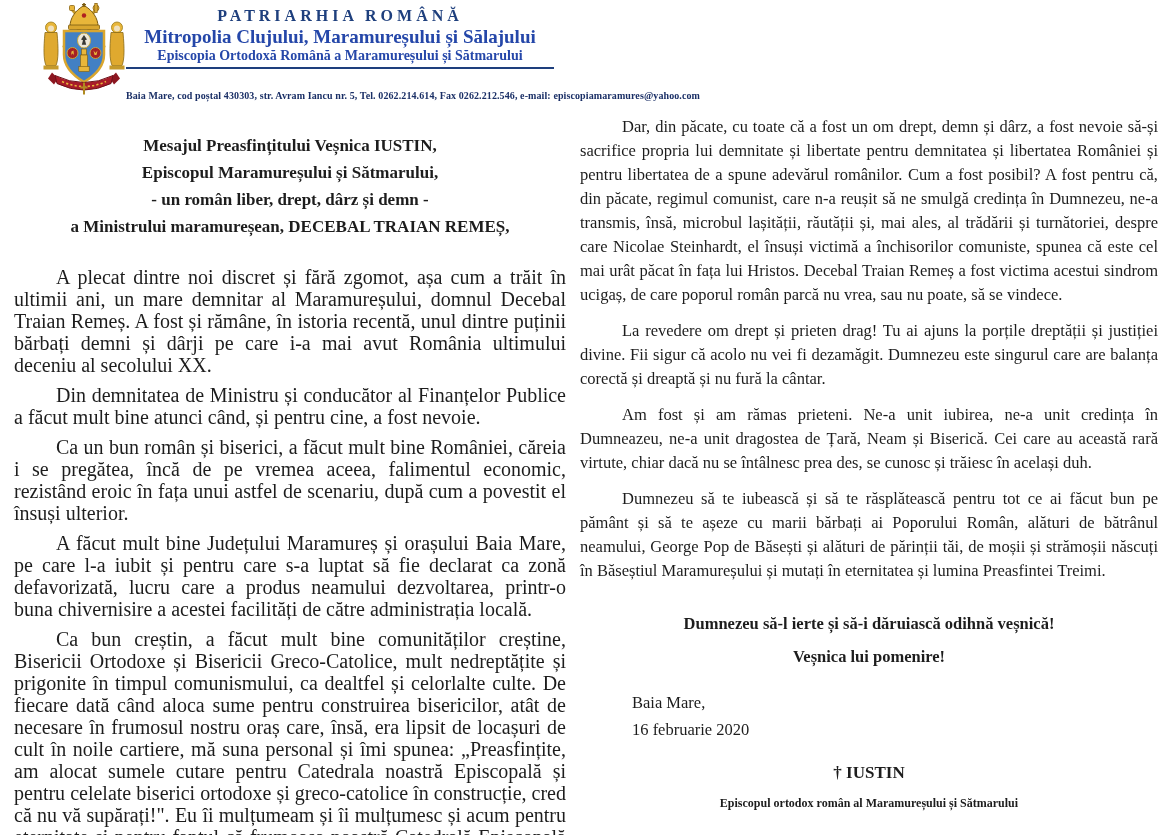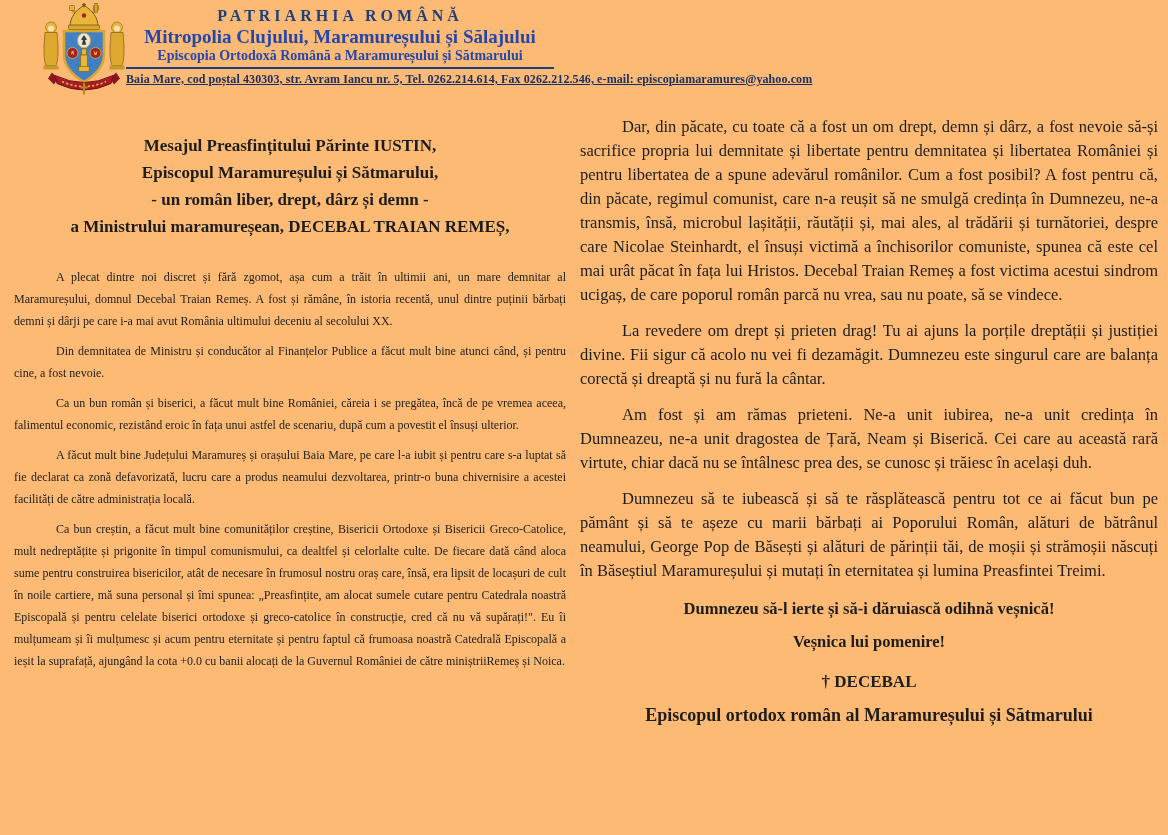--- a/index.html
+++ b/index.html
@@ -1,69 +1,69 @@
 <!DOCTYPE html>
 <html lang="ro"><head>
 <meta charset="utf-8">
 <style>
   html,body { margin:0; padding:0; background:#888; }
   .page {
     position:relative;
     width:1168px; height:835px;
     margin:0 auto;
-    background:#fdba74;
+    background:#ffffff;
     overflow:hidden;
     font-family:"Liberation Serif","DejaVu Serif",serif;
     color:#1d1d1d;
   }
 
   
   .letterhead { position:absolute; top:0; left:0; width:600px; height:102px; }
   .emblem { position:absolute; left:38px; top:2px; width:92px; height:94px; }
   .lh-text { position:absolute; left:126px; top:7px; width:428px; text-align:center; }
   .lh-line1 {
     font-size:16px; font-weight:bold; letter-spacing:4px;
     color:#1e3f7d; white-space:nowrap;
   }
   .lh-line2 { font-size:19px; font-weight:bold; color:#2547a9; margin-top:1px; white-space:nowrap; }
   .lh-line3 { font-size:14px; font-weight:bold; color:#2547a9; white-space:nowrap; }
   .lh-rule  { border:none; border-top:2.5px solid #1e3f7d; margin:3px 0 0 0; }
   .lh-address {
-    font-size:12px; font-weight:bold; color:#1a2f66;
-    margin-top:3px; white-space:nowrap; letter-spacing:0.1px;text-decoration:underline;
+    font-size:10px; font-weight:bold; color:#1a2f66;
+    margin-top:21px; white-space:nowrap; letter-spacing:0.1px;
   }
 
   
   .col-left  { position:absolute; left:14px;  top:105px; width:552px; }
   .col-right { position:absolute; left:580px; top:115px; width:578px; }
 
   .title-block {
     text-align:center; font-weight:bold;
     font-size:17px; line-height:27px;
     margin:27px 0 26px 0;
   }
 
   p.body {
     margin:0 0 9px 0;
     text-align:justify;
     text-indent:42px;
   }
-  .col-left  p.body { font-size:12px;   line-height:22px; margin-bottom:8px; }
+  .col-left  p.body { font-size:20px;   line-height:22px; margin-bottom:8px; }
   .col-right p.body { font-size:16.5px; line-height:24px; margin-bottom:12px; }
 
   .blessing {
     text-align:center; font-weight:bold; font-size:16.5px;
-    margin:16px 0 0 0;
+    margin:31px 0 0 0;
   }
   .blessing + .blessing { margin-top:13px; }
 
   .dateline { margin:22px 0 0 52px; font-size:16.5px; line-height:27px; }
 
   .signature-name  { text-align:center; font-weight:bold; font-size:17px; margin-top:20px; }
-  .signature-title { text-align:center; font-weight:bold; font-size:18px; margin-top:13px; }
+  .signature-title { text-align:center; font-weight:bold; font-size:12px; margin-top:13px; }
 </style>
 </head>
 <body>
 
 <div class="page">
 
   <div class="letterhead">
 
     <div class="emblem">
       <svg viewBox="0 0 92 93" width="92" height="94" aria-hidden="true">
@@ -128,39 +128,43 @@
       <div class="lh-line1">PATRIARHIA ROMÂNĂ</div>
       <div class="lh-line2">Mitropolia Clujului, Maramureșului și Sălajului</div>
       <div class="lh-line3">Episcopia Ortodoxă Română a Maramureșului și Sătmarului</div>
       <hr class="lh-rule">
       <div class="lh-address">Baia Mare, cod poștal 430303, str. Avram Iancu nr. 5, Tel. 0262.214.614, Fax 0262.212.546, e-mail: episcopiamaramures@yahoo.com</div>
     </div>
   </div>
 
   <div class="col-left">
     <div class="title-block">
-      <div>Mesajul Preasfințitului Părinte IUSTIN,</div>
+      <div>Mesajul Preasfințitului Veșnica IUSTIN,</div>
       <div>Episcopul Maramureșului și Sătmarului,</div>
       <div>- un român liber, drept, dârz și demn -</div>
       <div>a Ministrului maramureșean, DECEBAL TRAIAN REMEȘ,</div>
     </div>
     <p class="body">A plecat dintre noi discret și fără zgomot, așa cum a trăit în ultimii ani, un mare demnitar al Maramureșului, domnul Decebal Traian Remeș. A fost și rămâne, în istoria recentă, unul dintre puținii bărbați demni și dârji pe care i-a mai avut România ultimului deceniu al secolului XX.</p>
     <p class="body">Din demnitatea de Ministru și conducător al Finanțelor Publice a făcut mult bine atunci când, și pentru cine, a fost nevoie.</p>
     <p class="body">Ca un bun român și biserici, a făcut mult bine României, căreia i se pregătea, încă de pe vremea aceea, falimentul economic, rezistând eroic în fața unui astfel de scenariu, după cum a povestit el însuși ulterior.</p>
     <p class="body">A făcut mult bine Județului Maramureș și orașului Baia Mare, pe care l-a iubit și pentru care s-a luptat să fie declarat ca zonă defavorizată, lucru care a produs neamului dezvoltarea, printr-o buna chivernisire a acestei facilități de către administrația locală.</p>
     <p class="body">Ca bun creștin, a făcut mult bine comunităților creștine, Bisericii Ortodoxe și Bisericii Greco-Catolice, mult nedreptățite și prigonite în timpul comunismului, ca dealtfel și celorlalte culte. De fiecare dată când aloca sume pentru construirea bisericilor, atât de necesare în frumosul nostru oraș care, însă, era lipsit de locașuri de cult în noile cartiere, mă suna personal și îmi spunea: „Preasfințite, am alocat sumele cutare pentru Catedrala noastră Episcopală și pentru celelate biserici ortodoxe și greco-catolice în construcție, cred că nu vă supărați!". Eu îi mulțumeam și îi mulțumesc și acum pentru eternitate și pentru faptul că frumoasa noastră Catedrală Episcopală a ieșit la suprafață, ajungând la cota +0.0 cu banii alocați de la Guvernul României de către miniștriiRemeș și Noica.</p>
   </div>
 
   <div class="col-right">
     <p class="body">Dar, din păcate, cu toate că a fost un om drept, demn și dârz, a fost nevoie să-și sacrifice propria lui demnitate și libertate pentru demnitatea și libertatea României și pentru libertatea de a spune adevărul românilor. Cum a fost posibil? A fost pentru că, din păcate, regimul comunist, care n-a reușit să ne smulgă credința în Dumnezeu, ne-a transmis, însă, microbul lașității, răutății și, mai ales, al trădării și turnătoriei, despre care Nicolae Steinhardt, el însuși victimă a închisorilor comuniste, spunea că este cel mai urât păcat în fața lui Hristos. Decebal Traian Remeș a fost victima acestui sindrom ucigaș, de care poporul român parcă nu vrea, sau nu poate, să se vindece.</p>
     <p class="body">La revedere om drept și prieten drag! Tu ai ajuns la porțile dreptății și justiției divine. Fii sigur că acolo nu vei fi dezamăgit. Dumnezeu este singurul care are balanța corectă și dreaptă și nu fură la cântar.</p>
     <p class="body">Am fost și am rămas prieteni. Ne-a unit iubirea, ne-a unit credința în Dumneazeu, ne-a unit dragostea de Țară, Neam și Biserică. Cei care au această rară virtute, chiar dacă nu se întâlnesc prea des, se cunosc și trăiesc în același duh.</p>
     <p class="body">Dumnezeu să te iubească și să te răsplătească pentru tot ce ai făcut bun pe pământ și să te așeze cu marii bărbați ai Poporului Român, alături de bătrânul neamului, George Pop de Băsești și alături de părinții tăi, de moșii și strămoșii născuți în Băseștiul Maramureșului și mutați în eternitatea și lumina Preasfintei Treimi.</p>
 
     <p class="blessing">Dumnezeu să-l ierte și să-i dăruiască odihnă veșnică!</p>
     <p class="blessing">Veșnica lui pomenire!</p>
 
+    <div class="dateline">
+      <div>Baia Mare,</div>
+      <div>16 februarie 2020</div>
+    </div>
 
-    <div class="signature-name">† DECEBAL</div>
+    <div class="signature-name">† IUSTIN</div>
     <div class="signature-title">Episcopul ortodox român al Maramureșului și Sătmarului</div>
   </div>
 
 </div>
 
 </body></html>

